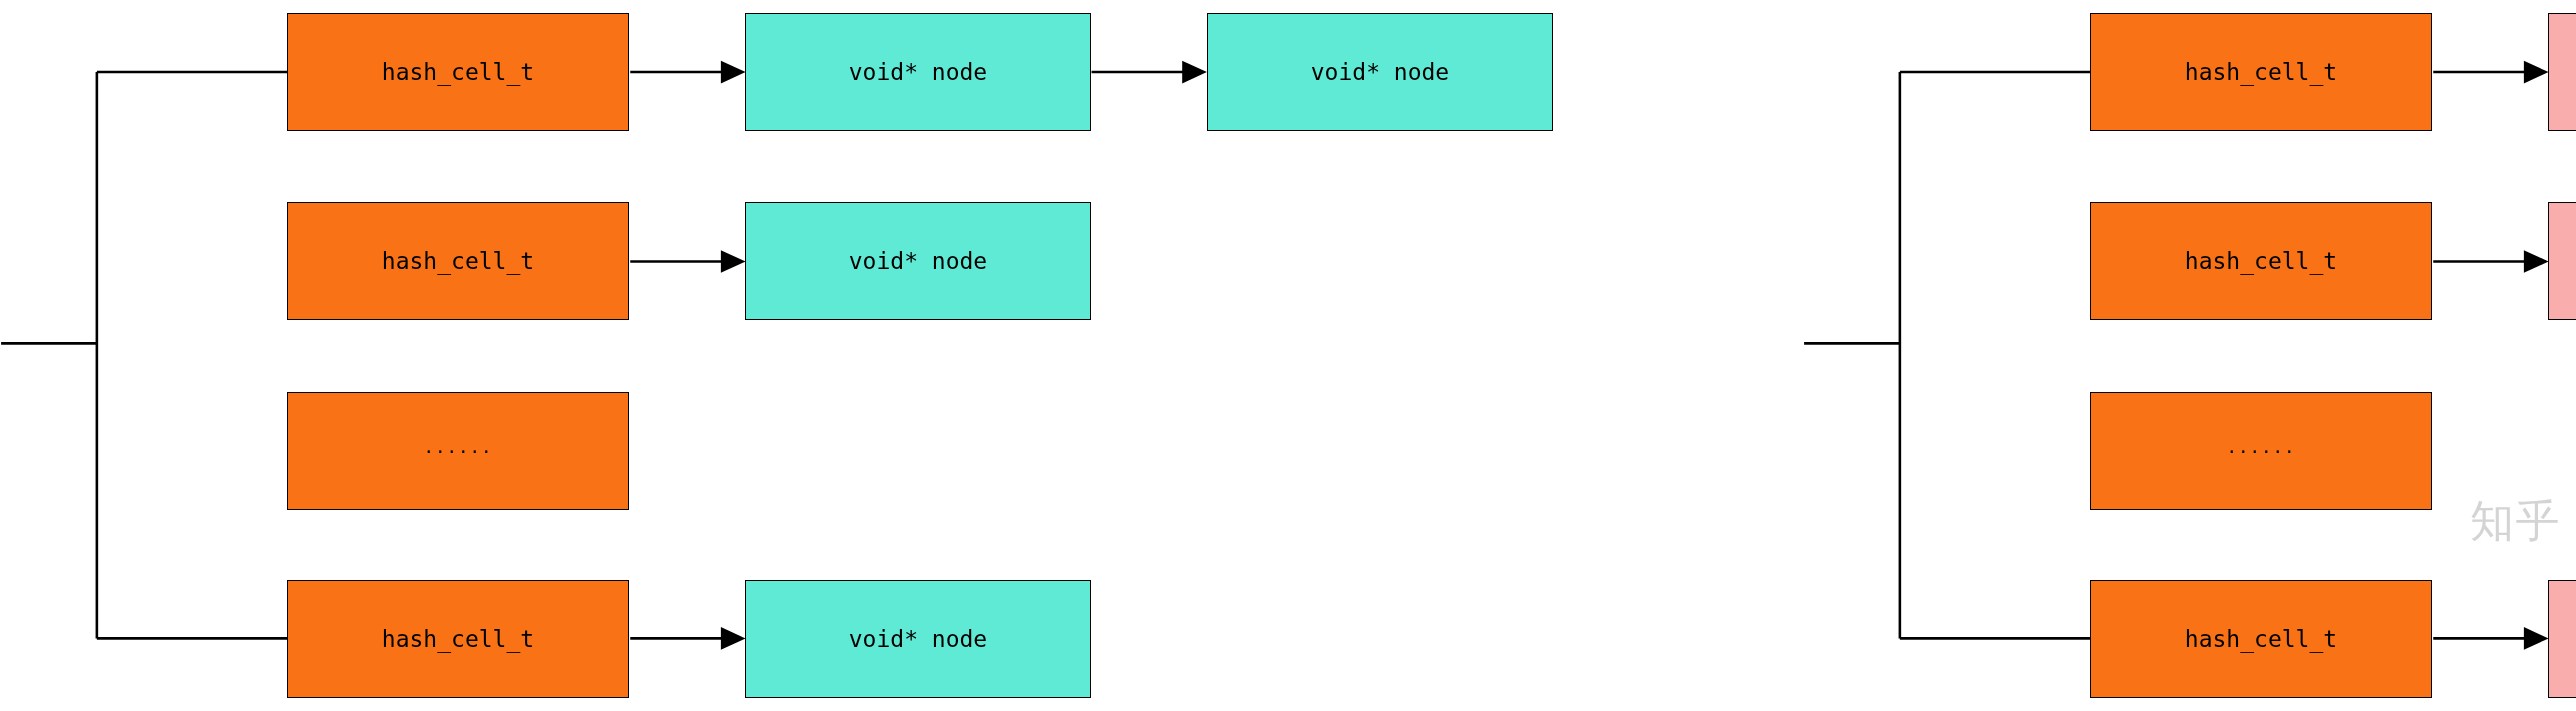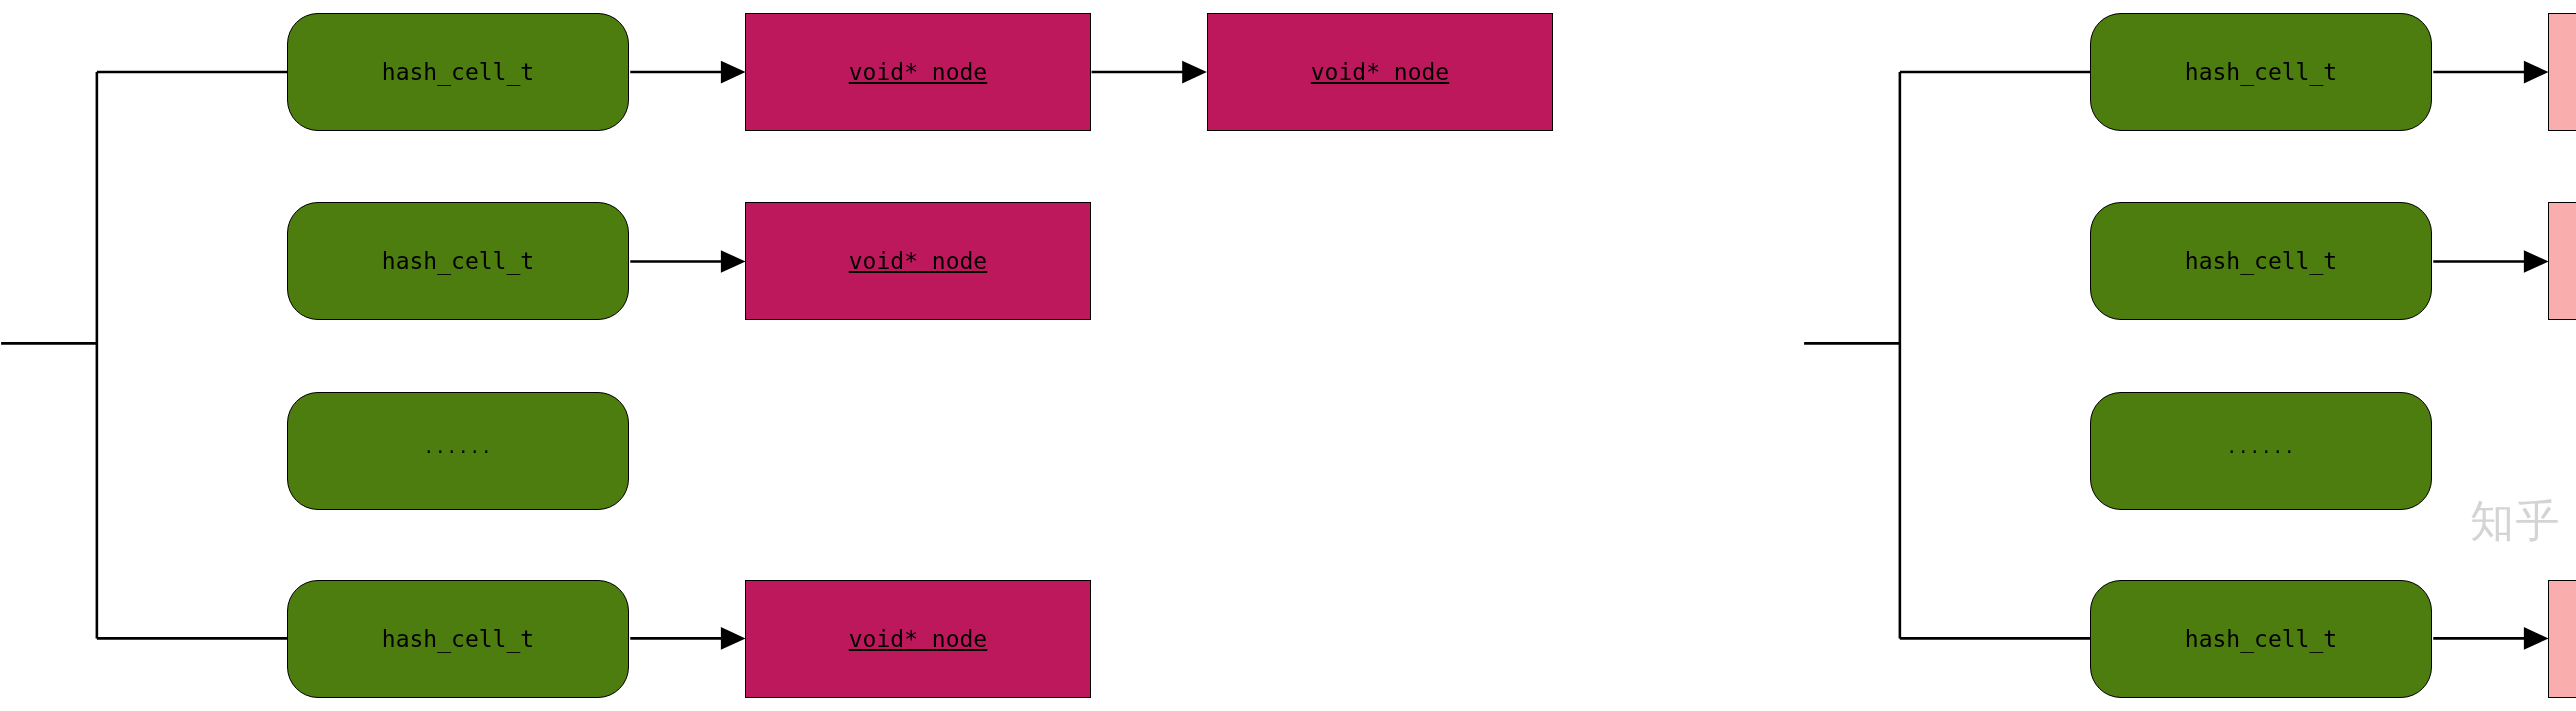--- a/index.html
+++ b/index.html
@@ -32,26 +32,24 @@
     display: flex;
     align-items: center;
     justify-content: center;
     font-family: "DejaVu Sans Mono", monospace;
     font-size: 23px;
     color: #000000;
     letter-spacing: 0px;
     white-space: nowrap;
   }
   .cell-box {
-    background: #4d7c0f;
-    border-radius: 31px;
+    background: #f97316;
   }
   .yellow-box {
-    background: #be185d;
-    text-decoration: underline;
+    background: #5eead4;
   }
   .pink-box {
     background: #f9adad;
   }
   .ellipsis-box {
     font-size: 17.5px;
     letter-spacing: 1px;
     padding-bottom: 7.2px;
   }
   .watermark {

